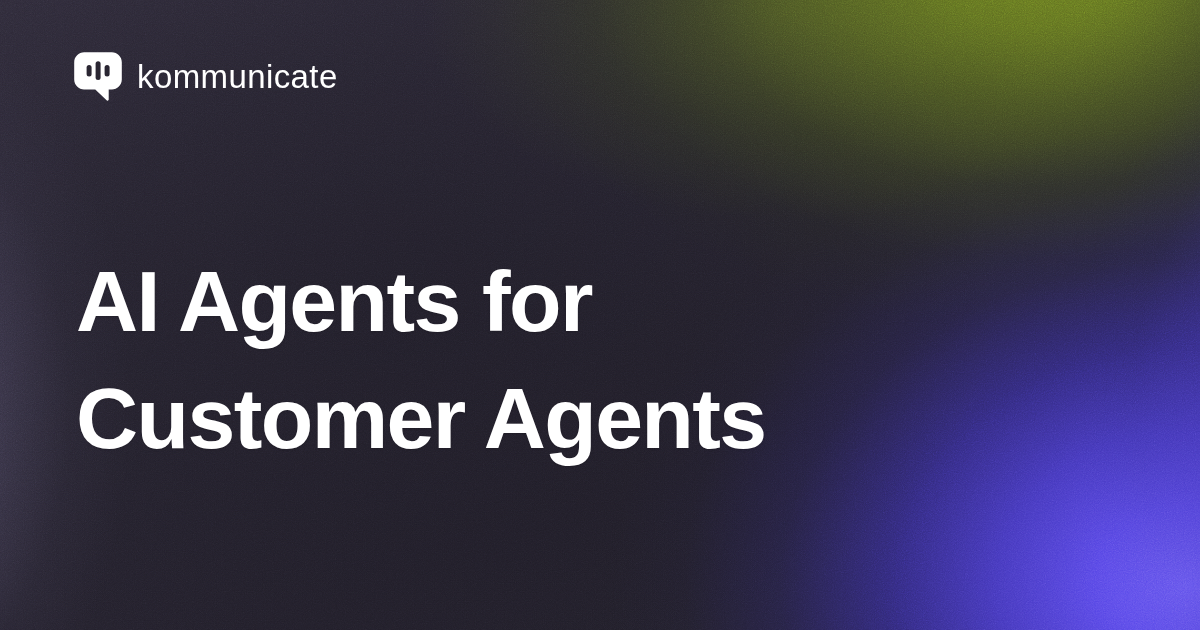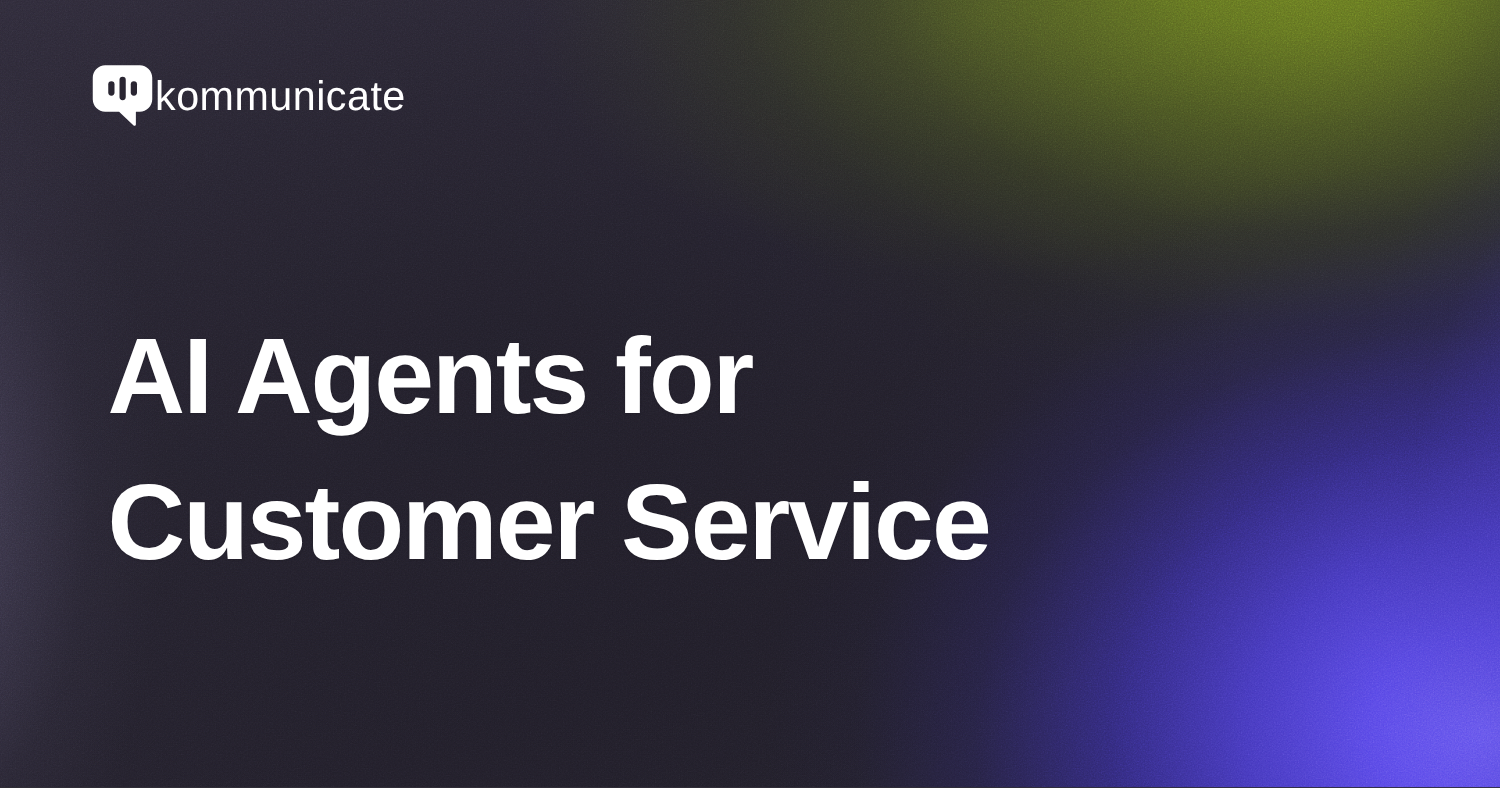--- a/index.html
+++ b/index.html
@@ -110,20 +110,21 @@
     height: 100%;
   }
 
   
   .brand {
     position: absolute;
     left: 72px;
     top: 50px;
     display: flex;
     align-items: center;
+    gap: 13px;
   }
 
   .brand-mark {
     width: 52px;
     height: 52px;
     display: block;
     flex: 0 0 auto;
   }
 
   .brand-name {
@@ -145,21 +146,20 @@
 
   .headline-line {
     display: block;
     color: #ffffff;
     font-size: 86px;
     font-weight: 700;
     line-height: 117px;
     letter-spacing: -1.6px;
     white-space: nowrap;
     text-shadow: 0 1px 2px rgba(0,0,0,0.14);
-    margin-left: 10px;
   }
 </style>
 </head>
 <body>
 
 <div class="og-card">
 
   <div class="bg-layer bg-base"></div>
   <div class="bg-layer bg-green"></div>
   <div class="bg-layer bg-green2"></div>
@@ -191,17 +191,17 @@
           <rect x="14.6" y="14.9" width="5.0" height="11.6" rx="2.5" fill="#2A2632"></rect>
           <rect x="23.6" y="11.3" width="5.0" height="18.8" rx="2.5" fill="#2A2632"></rect>
           <rect x="32.6" y="14.9" width="5.0" height="11.6" rx="2.5" fill="#2A2632"></rect>
         </svg>
       </span>
       <span class="brand-name">kommunicate</span>
     </div>
 
     <h1 class="headline">
       <span class="headline-line">AI Agents for</span>
-      <span class="headline-line">Customer Service</span>
+      <span class="headline-line">Customer Agents</span>
     </h1>
 
   </div>
 </div>
 
 </body></html>

